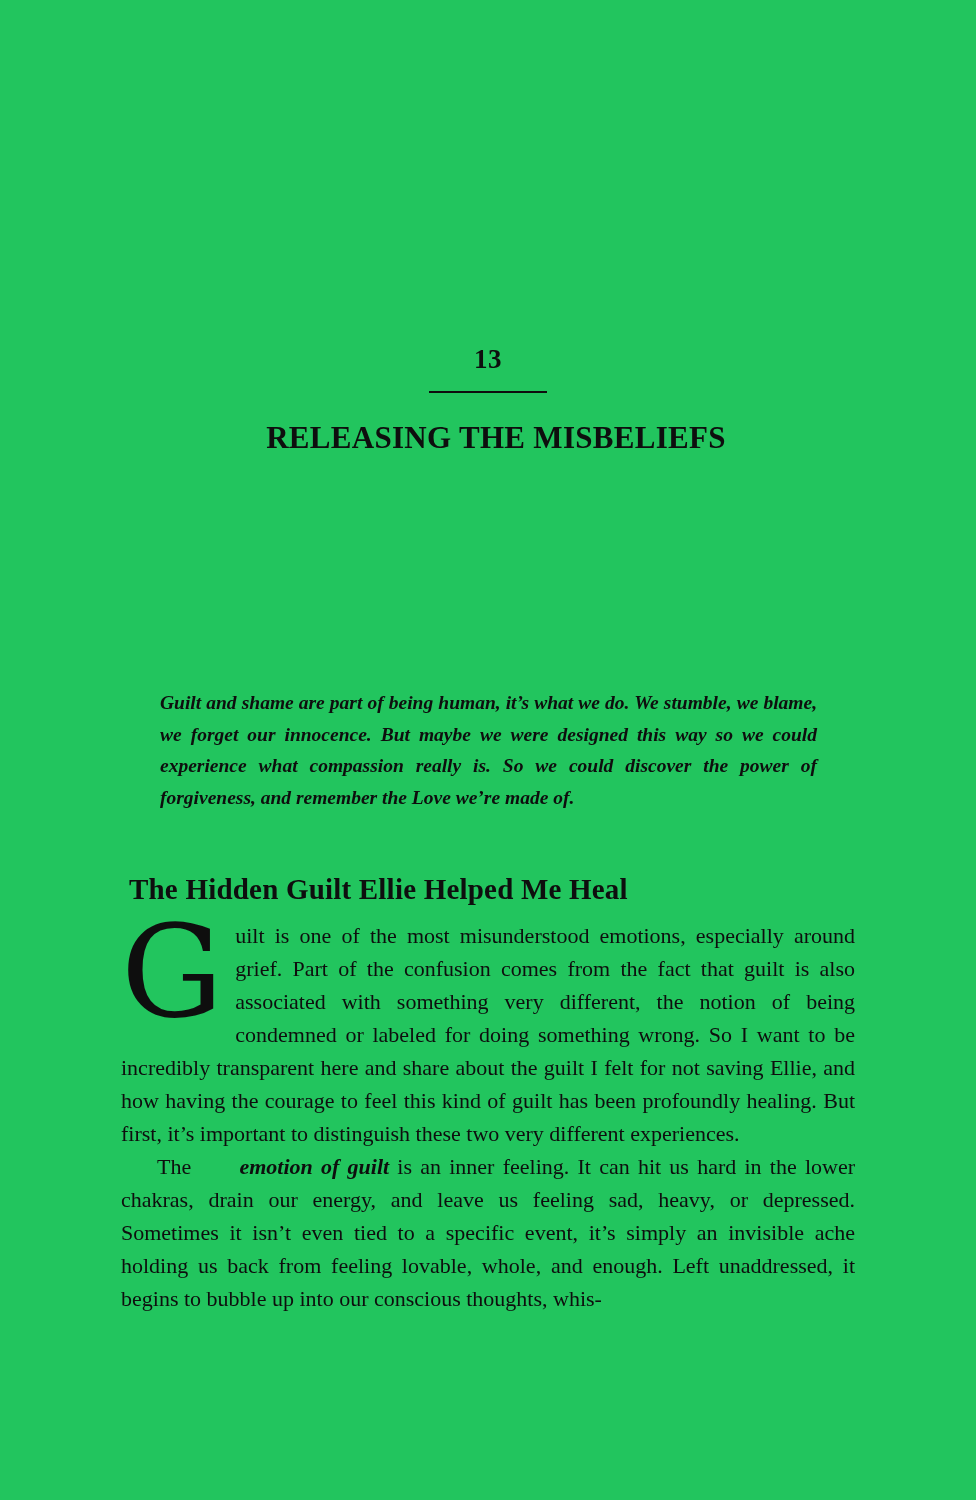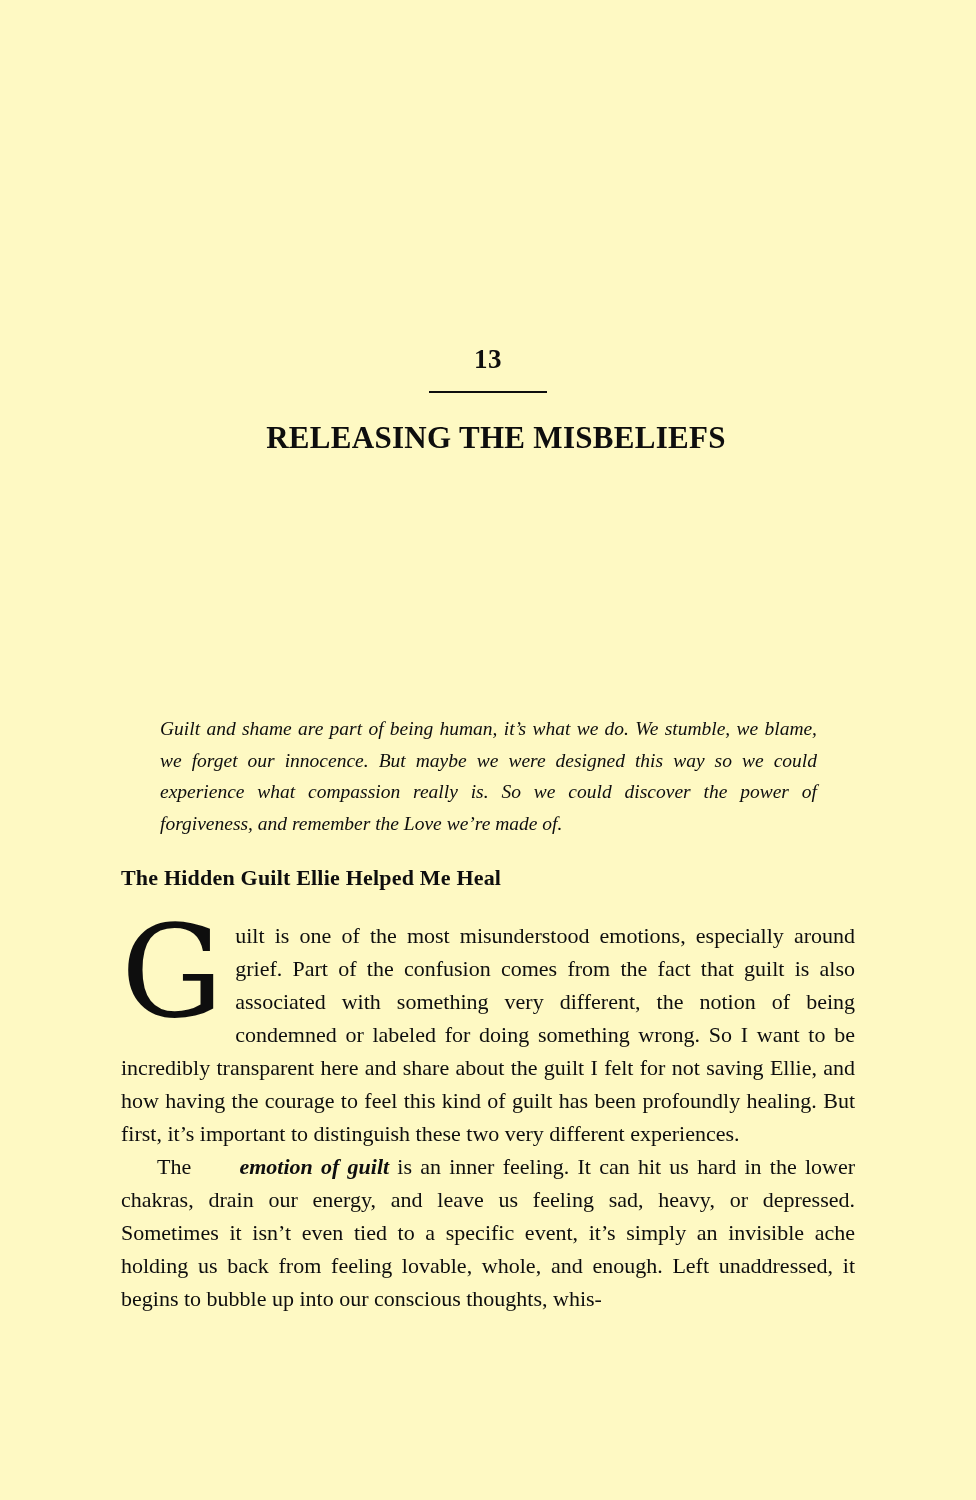--- a/index.html
+++ b/index.html
@@ -4,21 +4,21 @@
 <style>
   html, body {
     margin: 0;
     padding: 0;
     background: #ffffff;
   }
   .page {
     position: relative;
     width: 976px;
     height: 1500px;
-    background: #fef9c3;
+    background: #22c55e;
     font-family: "Liberation Serif", serif;
     color: #0e0e0e;
     overflow: hidden;
   }
   .chapter-number {
     position: absolute;
     top: 344px;
     left: 0;
     width: 100%;
     text-align: center;
@@ -42,34 +42,35 @@
     margin: 8px;
     text-align: center;
     font-size: 31px;
     line-height: 38px;
     font-weight: bold;
     letter-spacing: 0.3px;
   }
   .title-line { display: block; }
   .epigraph {
     position: absolute;
-    top: 713px;
+    top: 687px;
     left: 160px;
     width: 657px;
     font-style: italic;
     font-size: 19.5px;
     line-height: 31.5px;
     text-align: justify;
+    font-weight: bold;
   }
   .section-heading {
     position: absolute;
     top: 865px;
     left: 121px;
-    margin: 0;
-    font-size: 22px;
+    margin: 8px;
+    font-size: 29px;
     font-weight: bold;
     letter-spacing: 0.2px;
   }
   .body-text {
     position: absolute;
     top: 919px;
     left: 121px;
     width: 734px;
     font-size: 22px;
     line-height: 33px;

